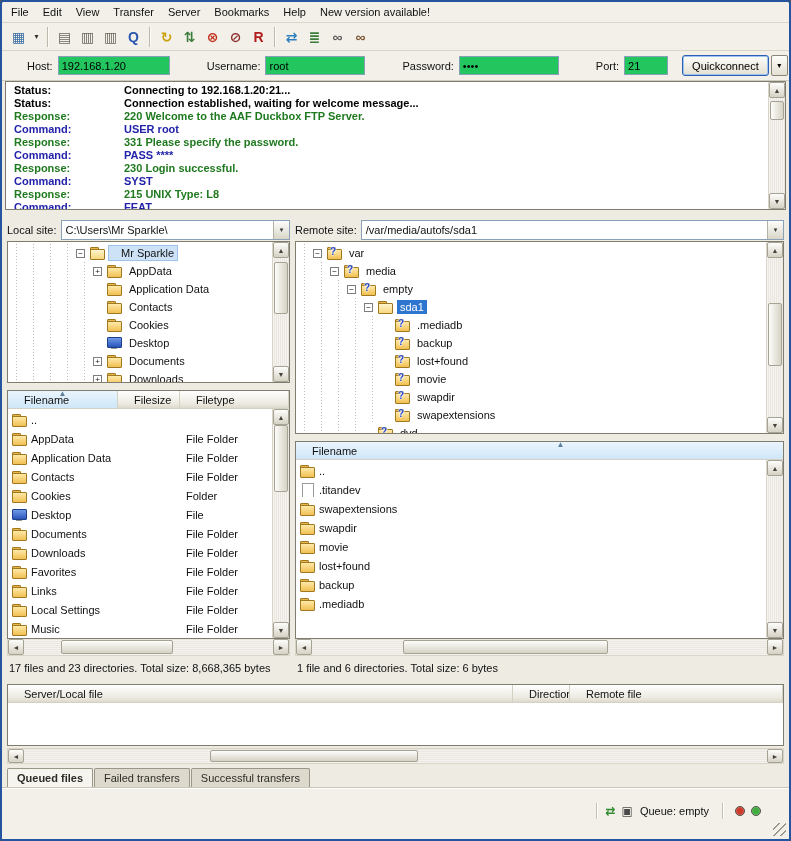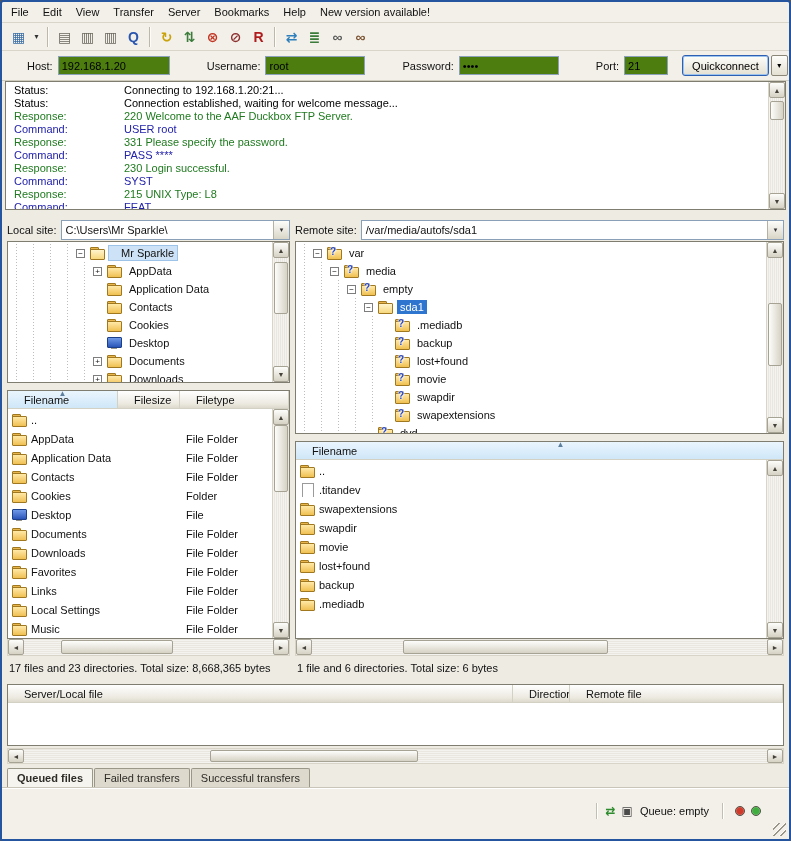--- a/index.html
+++ b/index.html
@@ -13,26 +13,26 @@
   .menubar{flex:0 0 21px;display:flex;align-items:center;background:#f2f0e8;border-bottom:1px solid #d9d5c8;padding-left:2px;}
   .menu-item{padding:3px 7px;white-space:nowrap;}
   .toolbar{flex:0 0 28px;display:flex;align-items:center;background:#f2f0e8;border-bottom:1px solid #d9d5c8;padding-left:5px;}
   .tool{width:23px;height:22px;display:flex;align-items:center;justify-content:center;}
   .tool.tdrop{width:13px;font-size:8px;color:#333;}
   .tglyph{font-size:14px;line-height:1;font-weight:700;}
   .tsep{width:0;height:20px;border-left:1px solid #bcb8aa;border-right:1px solid #fdfcf9;margin:0 4px;}
   .quickbar{flex:0 0 30px;display:flex;align-items:center;background:#f2f0e8;border-bottom:1px solid #cfccbe;padding-left:8px;}
   .qlabel{margin:0 5px 0 20px;white-space:nowrap;padding-left:17px;}
   .qlabel.first{margin-left:0;}
-  .qinput{height:19px;border:1px solid #89a0b8;background:#4d7c0f;font:11px "Liberation Sans","DejaVu Sans",sans-serif;padding:8px 3px;}
+  .qinput{height:19px;border:1px solid #89a0b8;background:#22c55e;font:11px "Liberation Sans","DejaVu Sans",sans-serif;padding:8px 3px;}
   .w110{width:112px}.w100{width:100px}.w42{width:44px}
   .qcbtn{margin-left:14px;height:21px;padding:0 9px;font:11px "Liberation Sans","DejaVu Sans",sans-serif;background:linear-gradient(#fdfdfa,#e4e0d2);border:1px solid #2d5fb2;border-radius:3px;box-shadow:0 0 0 1px #9cc2ee inset;}
   .qcdrop{margin-left:2px;width:17px;height:21px;font-size:8px;background:linear-gradient(#fdfdfa,#e4e0d2);border:1px solid #8a8778;border-radius:2px;padding:0;}
   .logpane{flex:0 0 129px;margin:0 3px;background:#fff;border:1px solid #7f7c70;display:flex;overflow:hidden;}
-  .loglines{flex:1;padding:2px 0 4px 8px;overflow:hidden;}
+  .loglines{flex:1;padding:2px 0 4px 8px;overflow:hidden;font-weight:bold;}
   .logline{height:13px;line-height:13px;white-space:nowrap;}
   .loglabel{display:inline-block;width:110px;}
   .splitter{flex:0 0 9px;}
   .panes{flex:0 0 455px;display:flex;padding:0 5px;gap:5px;}
   .pane{display:flex;flex-direction:column;min-width:0;}
   .pane.left{flex:0 0 283px;}
   .pane.right{flex:1;}
   .siterow{flex:0 0 21px;display:flex;align-items:center;}
   .sitelabel{margin-right:4px;white-space:nowrap;}
   .combo{flex:1;height:20px;border:1px solid #89a0b8;background:#fff;display:flex;align-items:center;min-width:0;}

